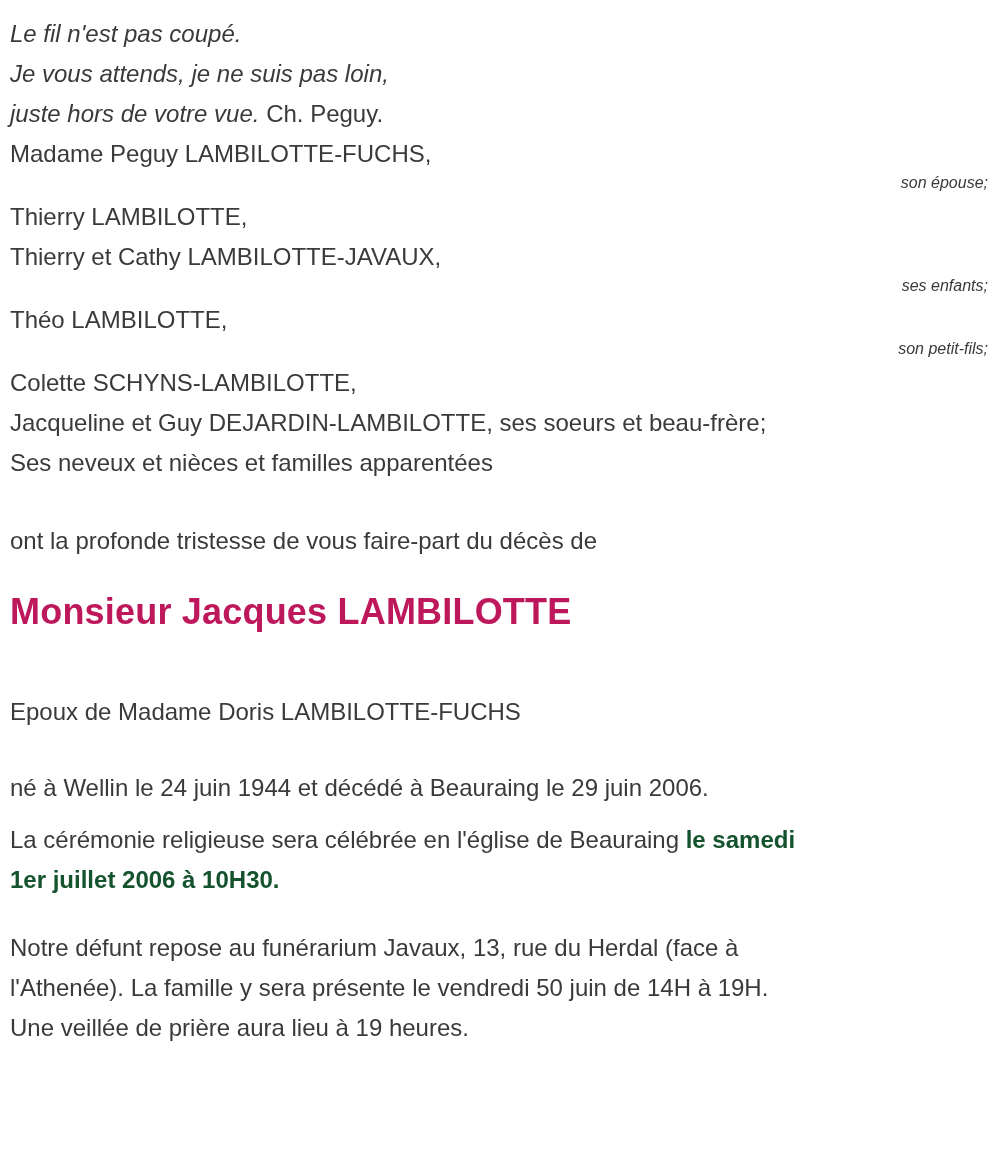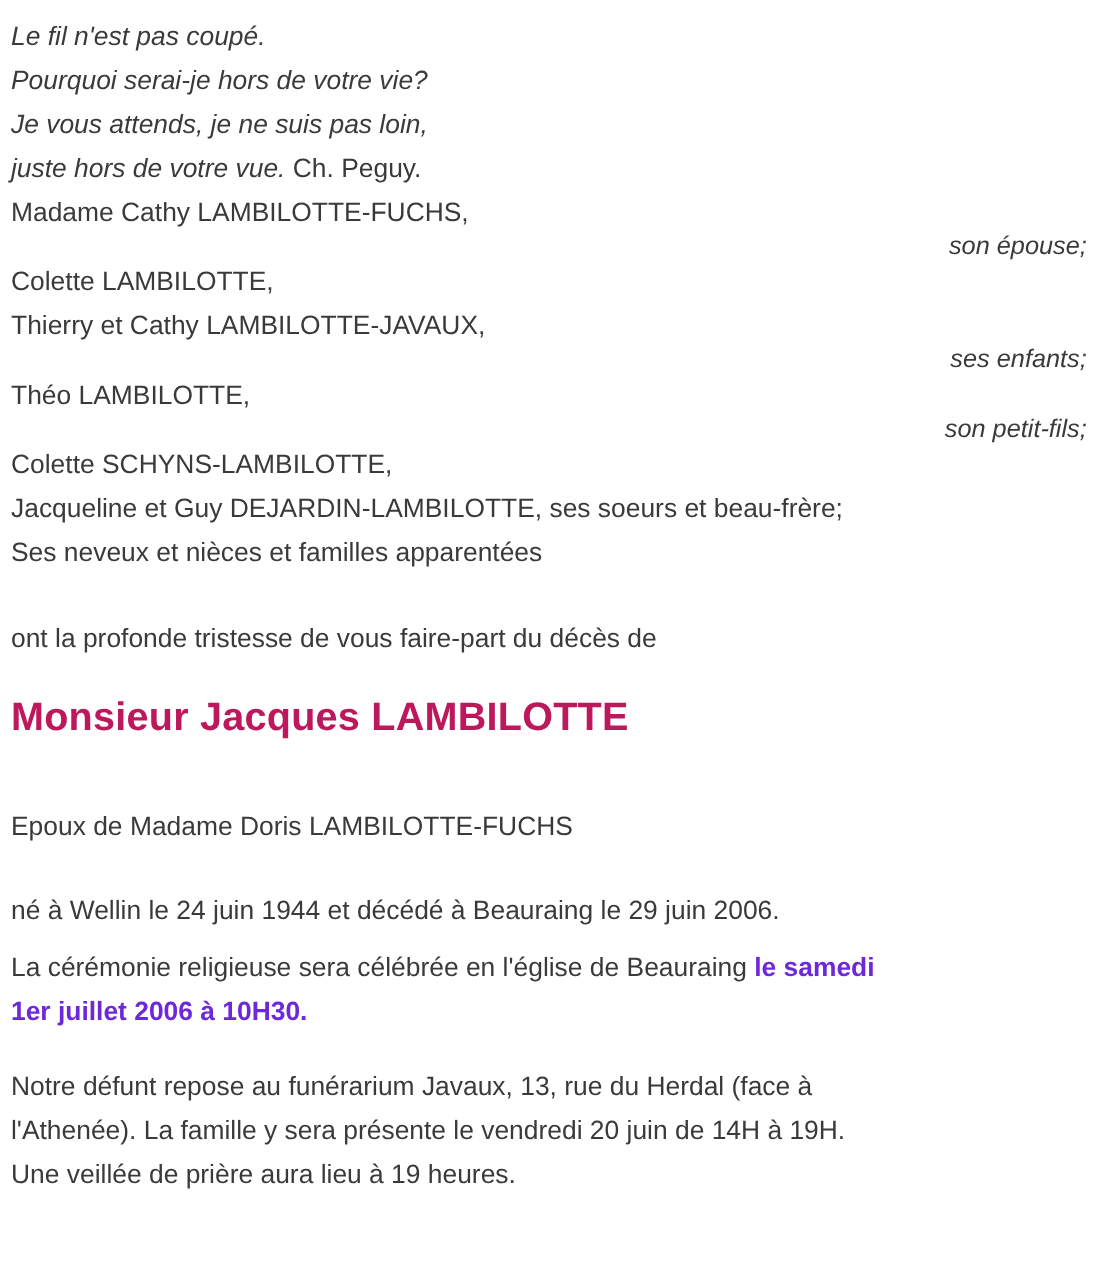--- a/index.html
+++ b/index.html
@@ -11,56 +11,55 @@
     color: #3a3a3a;
     font-family: "Liberation Sans", "DejaVu Sans", sans-serif;
     font-size: 24px;
   }
   .page { padding: 14px 12px 2px 10px; }
   p { margin: 0; line-height: 40px; }
   .italic { font-style: italic; }
   .relation {
     text-align: right;
     font-style: italic;
-    font-size: 23px;
+    font-size: 16px;
     line-height: 28px;
     margin-top: -5px;
   }
   .announcement { margin-top: 38px; }
   h1 {
     margin: 26px 0 0 0;
     font-size: 36px;
     line-height: 50px;
     font-weight: 700;
     color: #be185d;
     letter-spacing: 0.2px;
   }
   .spouse-line { margin-top: 55px; }
   .life-dates { margin-top: 36px; }
   .ceremony { margin-top: 12px; }
-  .ceremony-bold strong, .ceremony strong { font-weight: 700; color: #6d28d9; }
+  .ceremony-bold strong, .ceremony strong { font-weight: 700; color: #14532d; }
   .repose { margin-top: 28px; }
 </style>
 </head>
 <body>
 
 <div class="page">
 
   <section>
     <p class="italic">Le fil n'est pas coupé.</p>
-    <p class="italic">Pourquoi serai-je hors de votre vie?</p>
     <p class="italic">Je vous attends, je ne suis pas loin,</p>
     <p><span class="italic">juste hors de votre vue.</span> <span>Ch. Peguy.</span></p>
   </section>
 
   <section>
-    <p>Madame Cathy LAMBILOTTE-FUCHS,</p>
+    <p>Madame Peguy LAMBILOTTE-FUCHS,</p>
     <p class="relation">son épouse;</p>
 
-    <p>Colette LAMBILOTTE,</p>
+    <p>Thierry LAMBILOTTE,</p>
     <p>Thierry et Cathy LAMBILOTTE-JAVAUX,</p>
     <p class="relation">ses enfants;</p>
 
     <p>Théo LAMBILOTTE,</p>
     <p class="relation">son petit-fils;</p>
 
     <p>Colette SCHYNS-LAMBILOTTE,</p>
     <p>Jacqueline et Guy DEJARDIN-LAMBILOTTE, ses soeurs et beau-frère;</p>
     <p>Ses neveux et nièces et familles apparentées</p>
   </section>
@@ -71,17 +70,17 @@
 
   <p class="spouse-line">Epoux de Madame Doris LAMBILOTTE-FUCHS</p>
 
   <p class="life-dates">né à Wellin le 24 juin 1944 et décédé à Beauraing le 29 juin 2006.</p>
 
   <p class="ceremony"><span>La cérémonie religieuse sera célébrée en l'église de Beauraing</span> <strong>le samedi</strong></p>
   <p class="ceremony-bold"><strong>1er juillet 2006 à 10H30.</strong></p>
 
   <section class="repose">
     <p>Notre défunt repose au funérarium Javaux, 13, rue du Herdal (face à</p>
-    <p>l'Athenée). La famille y sera présente le vendredi 20 juin de 14H à 19H.</p>
+    <p>l'Athenée). La famille y sera présente le vendredi 50 juin de 14H à 19H.</p>
     <p>Une veillée de prière aura lieu à 19 heures.</p>
   </section>
 
 </div>
 
 </body></html>

